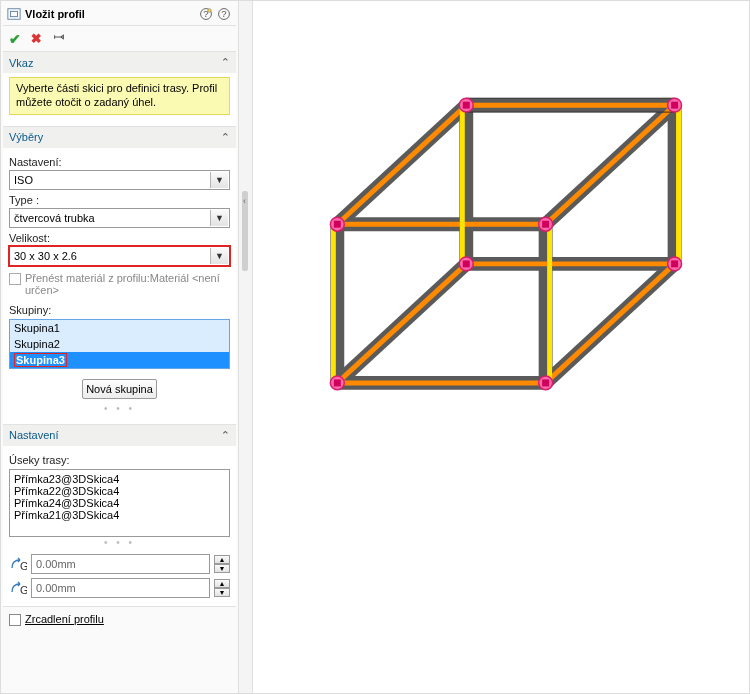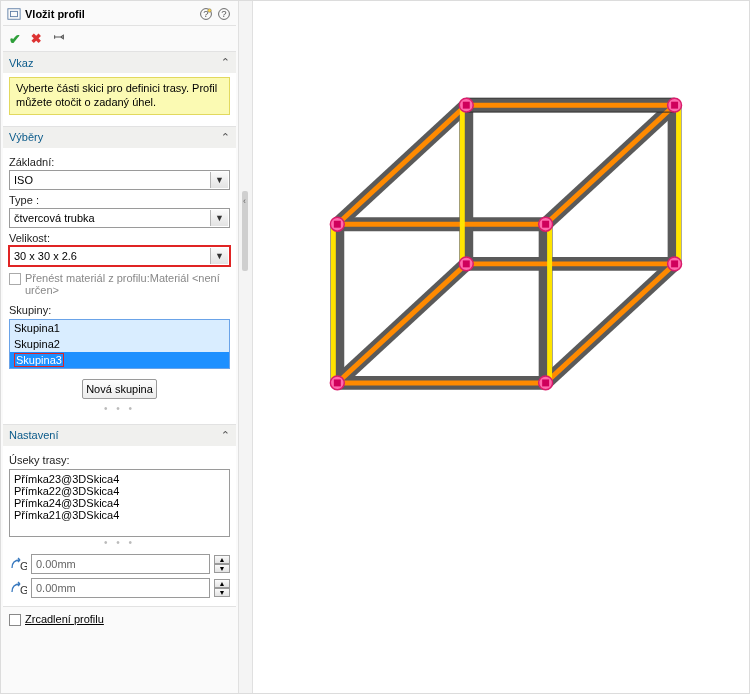--- a/index.html
+++ b/index.html
@@ -36,21 +36,21 @@
   .select { width:100%; height:20px; border:1px solid #9a9a9a; background:#fff; display:flex; align-items:center; padding:0 4px; position:relative; cursor:pointer; }
   .select .arrow { position:absolute; right:1px; top:1px; bottom:1px; width:18px; background:linear-gradient(#fafafa,#e3e3e3); border-left:1px solid #b5b5b5; display:flex; align-items:center; justify-content:center; color:#333; font-size:9px; }
   .select.highlight { outline:2px solid #e02424; outline-offset:-1px; }
 
   .checkbox-row { display:flex; align-items:flex-start; gap:4px; margin-top:6px; color:#888; }
   .cb-box { width:12px; height:12px; border:1px solid #aaa; background:#fff; flex:0 0 auto; margin-top:1px; cursor:pointer; }
 
   .listbox { margin-top:3px; border:1px solid #6aa3e8; background:#fff; }
   .listbox .item { padding:2px 4px; cursor:pointer; }
   .listbox .item.sel-soft { background:#d9edff; }
-  .listbox .item.sel-hard { background:#1e90ff; color:#fff; position:relative; }
+  .listbox .item.sel-hard { background:#1e90ff; color:#fff; position:relative;font-weight:bold; }
 
   .btn { display:block; margin:10px auto 4px; padding:3px 3px; border:1px solid #9a9a9a; background:linear-gradient(#fdfdfd,#ececec); cursor:pointer; border-radius:2px; }
 
   .multiline { margin-top:3px; border:1px solid #9a9a9a; background:#fff; padding:3px 4px; height:68px; overflow:auto; }
 
   .spin-row { display:flex; align-items:center; gap:4px; margin-top:4px; }
   .spin-icon { width:18px; height:18px; }
   .spin-input { flex:1; height:20px; border:1px solid #9a9a9a; background:#fff; display:flex; align-items:center; padding:0 4px; color:#666; }
   .spin-btns { display:flex; flex-direction:column; }
   .spin-btns div { width:16px; height:9px; border:1px solid #9a9a9a; background:linear-gradient(#fafafa,#e3e3e3); font-size:7px; display:flex; align-items:center; justify-content:center; cursor:pointer; }
@@ -111,21 +111,21 @@
         <div class="info-box">Vyberte části skici pro definici trasy. Profil můžete otočit o zadaný úhel.</div>
       </div>
     </div>
 
     <div class="section">
       <div class="sec-hdr">
         <span>Výběry</span>
         <span class="chev">⌃</span>
       </div>
       <div class="sec-body">
-        <span class="label">Základní:</span>
+        <span class="label">Nastavení:</span>
         <div class="select">
           <span>ISO</span>
           <span class="arrow">▼</span>
         </div>
 
         <span class="label">Type :</span>
         <div class="select">
           <span>čtvercová trubka</span>
           <span class="arrow">▼</span>
         </div>

